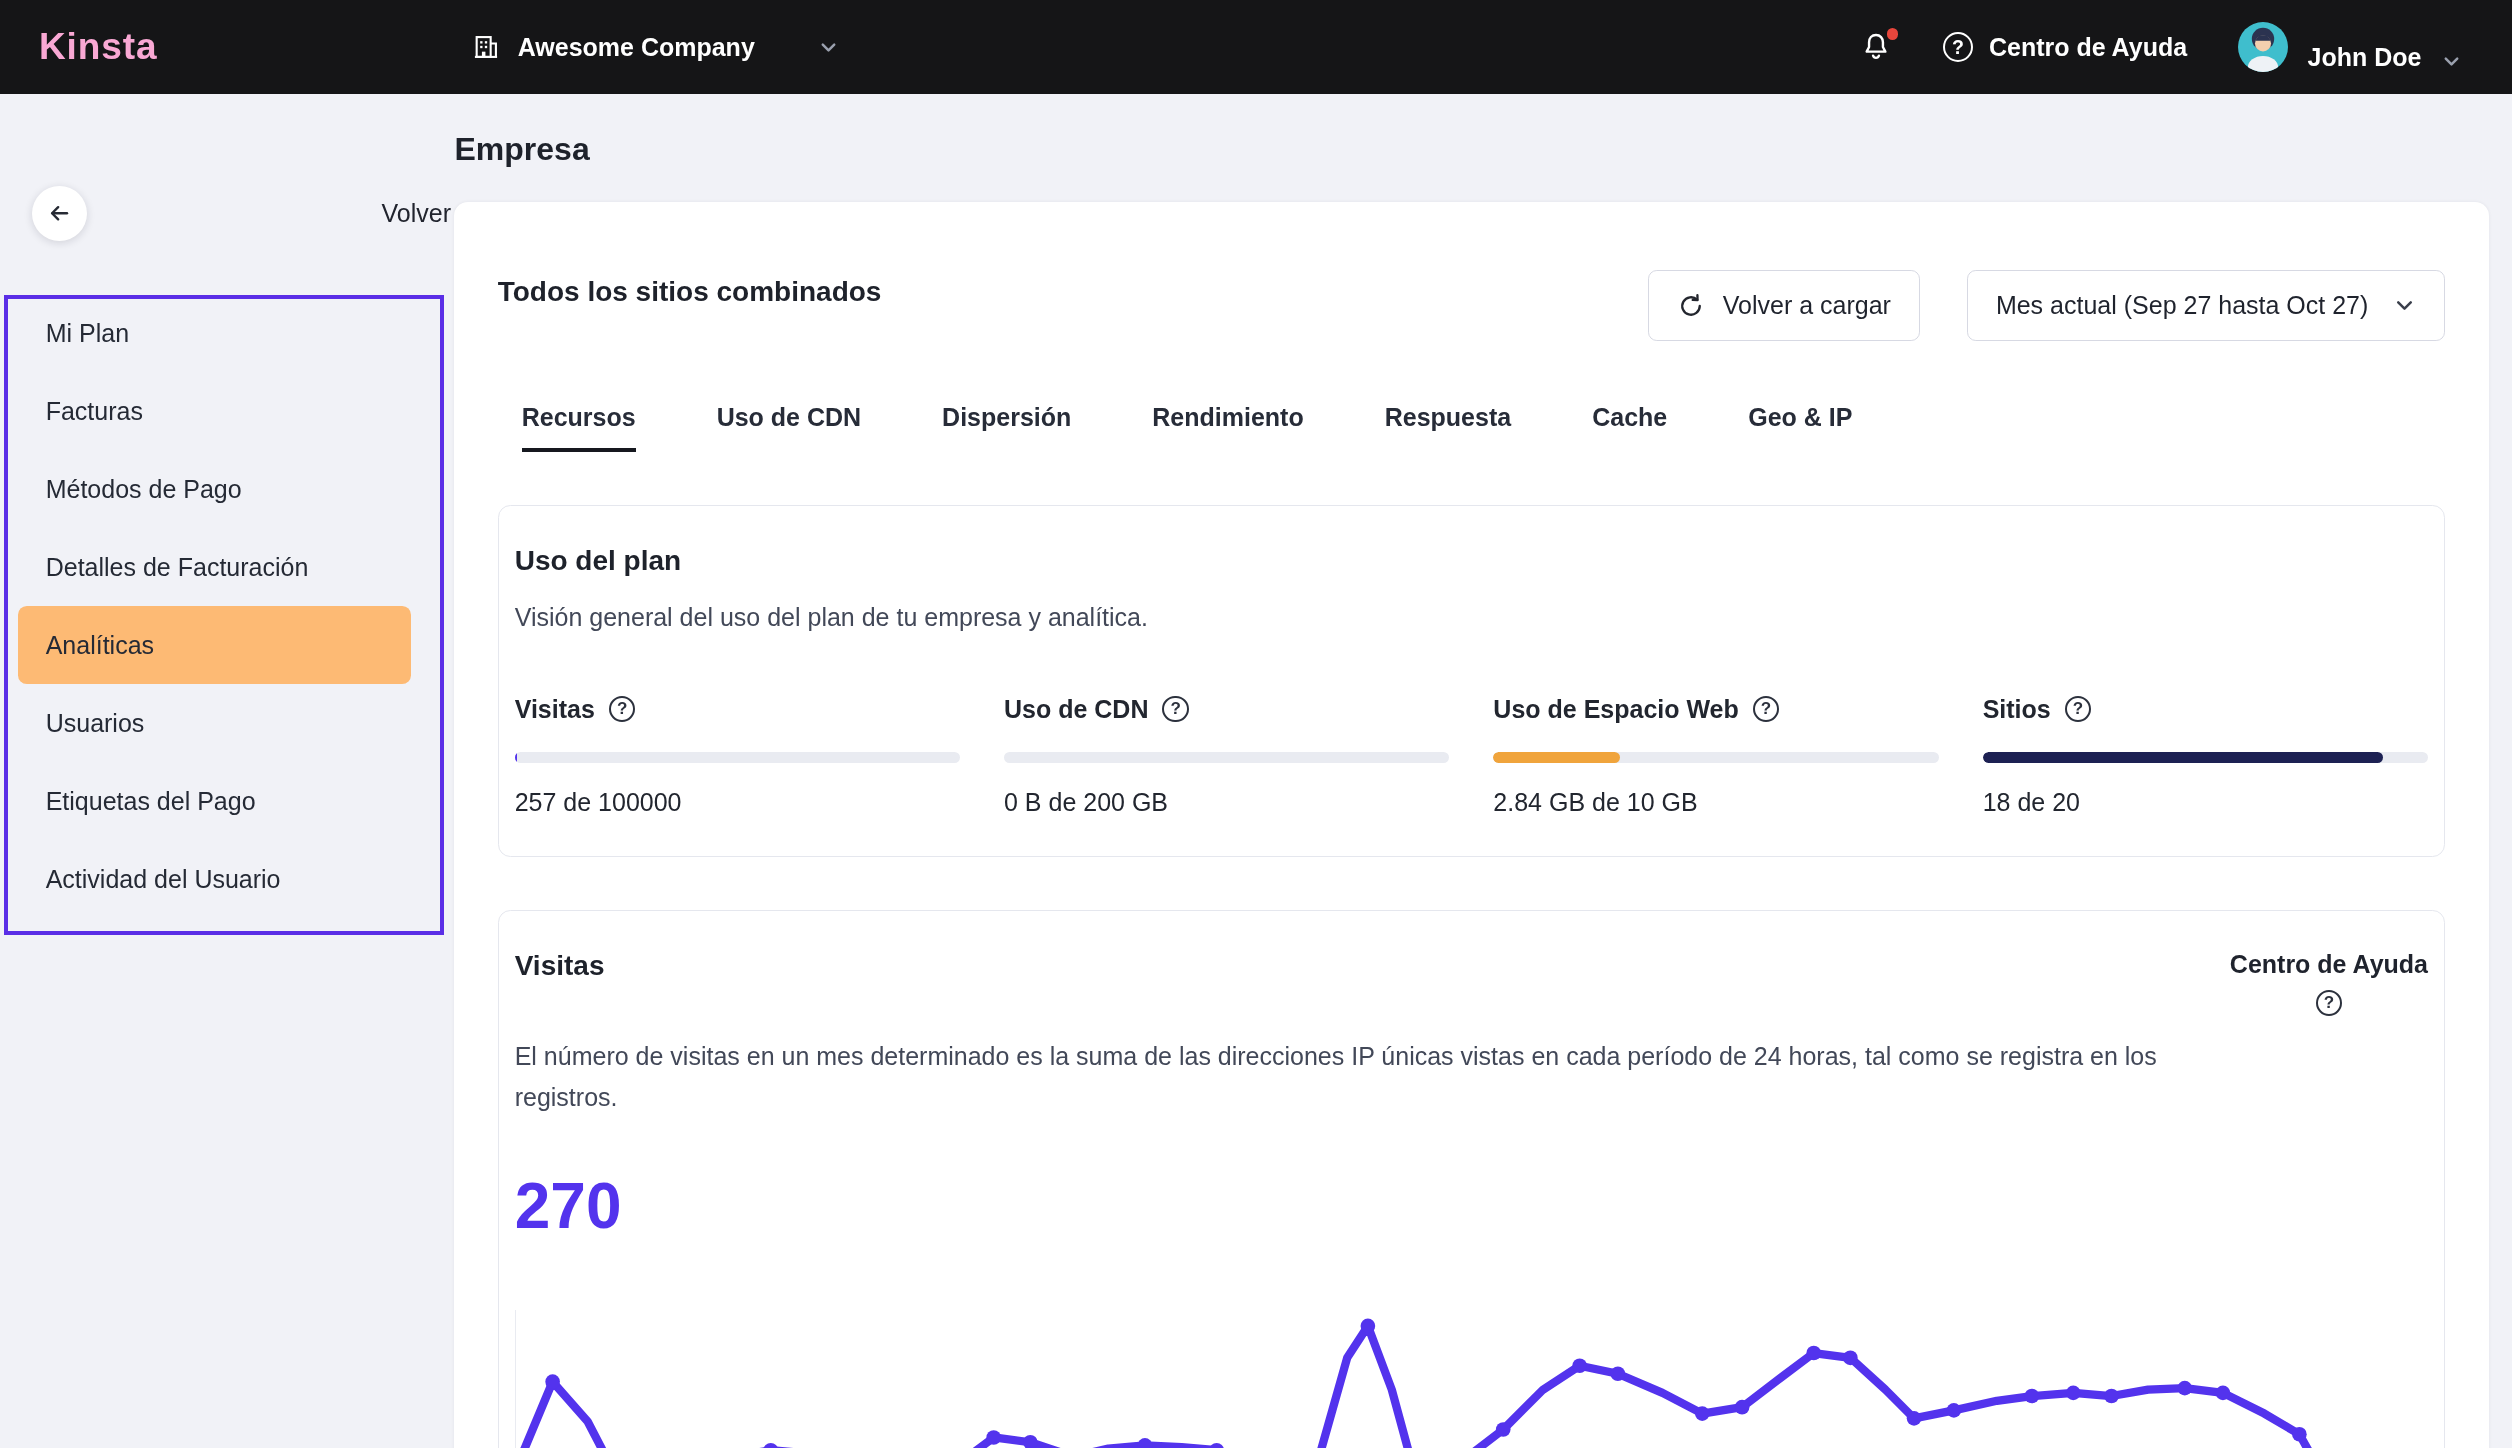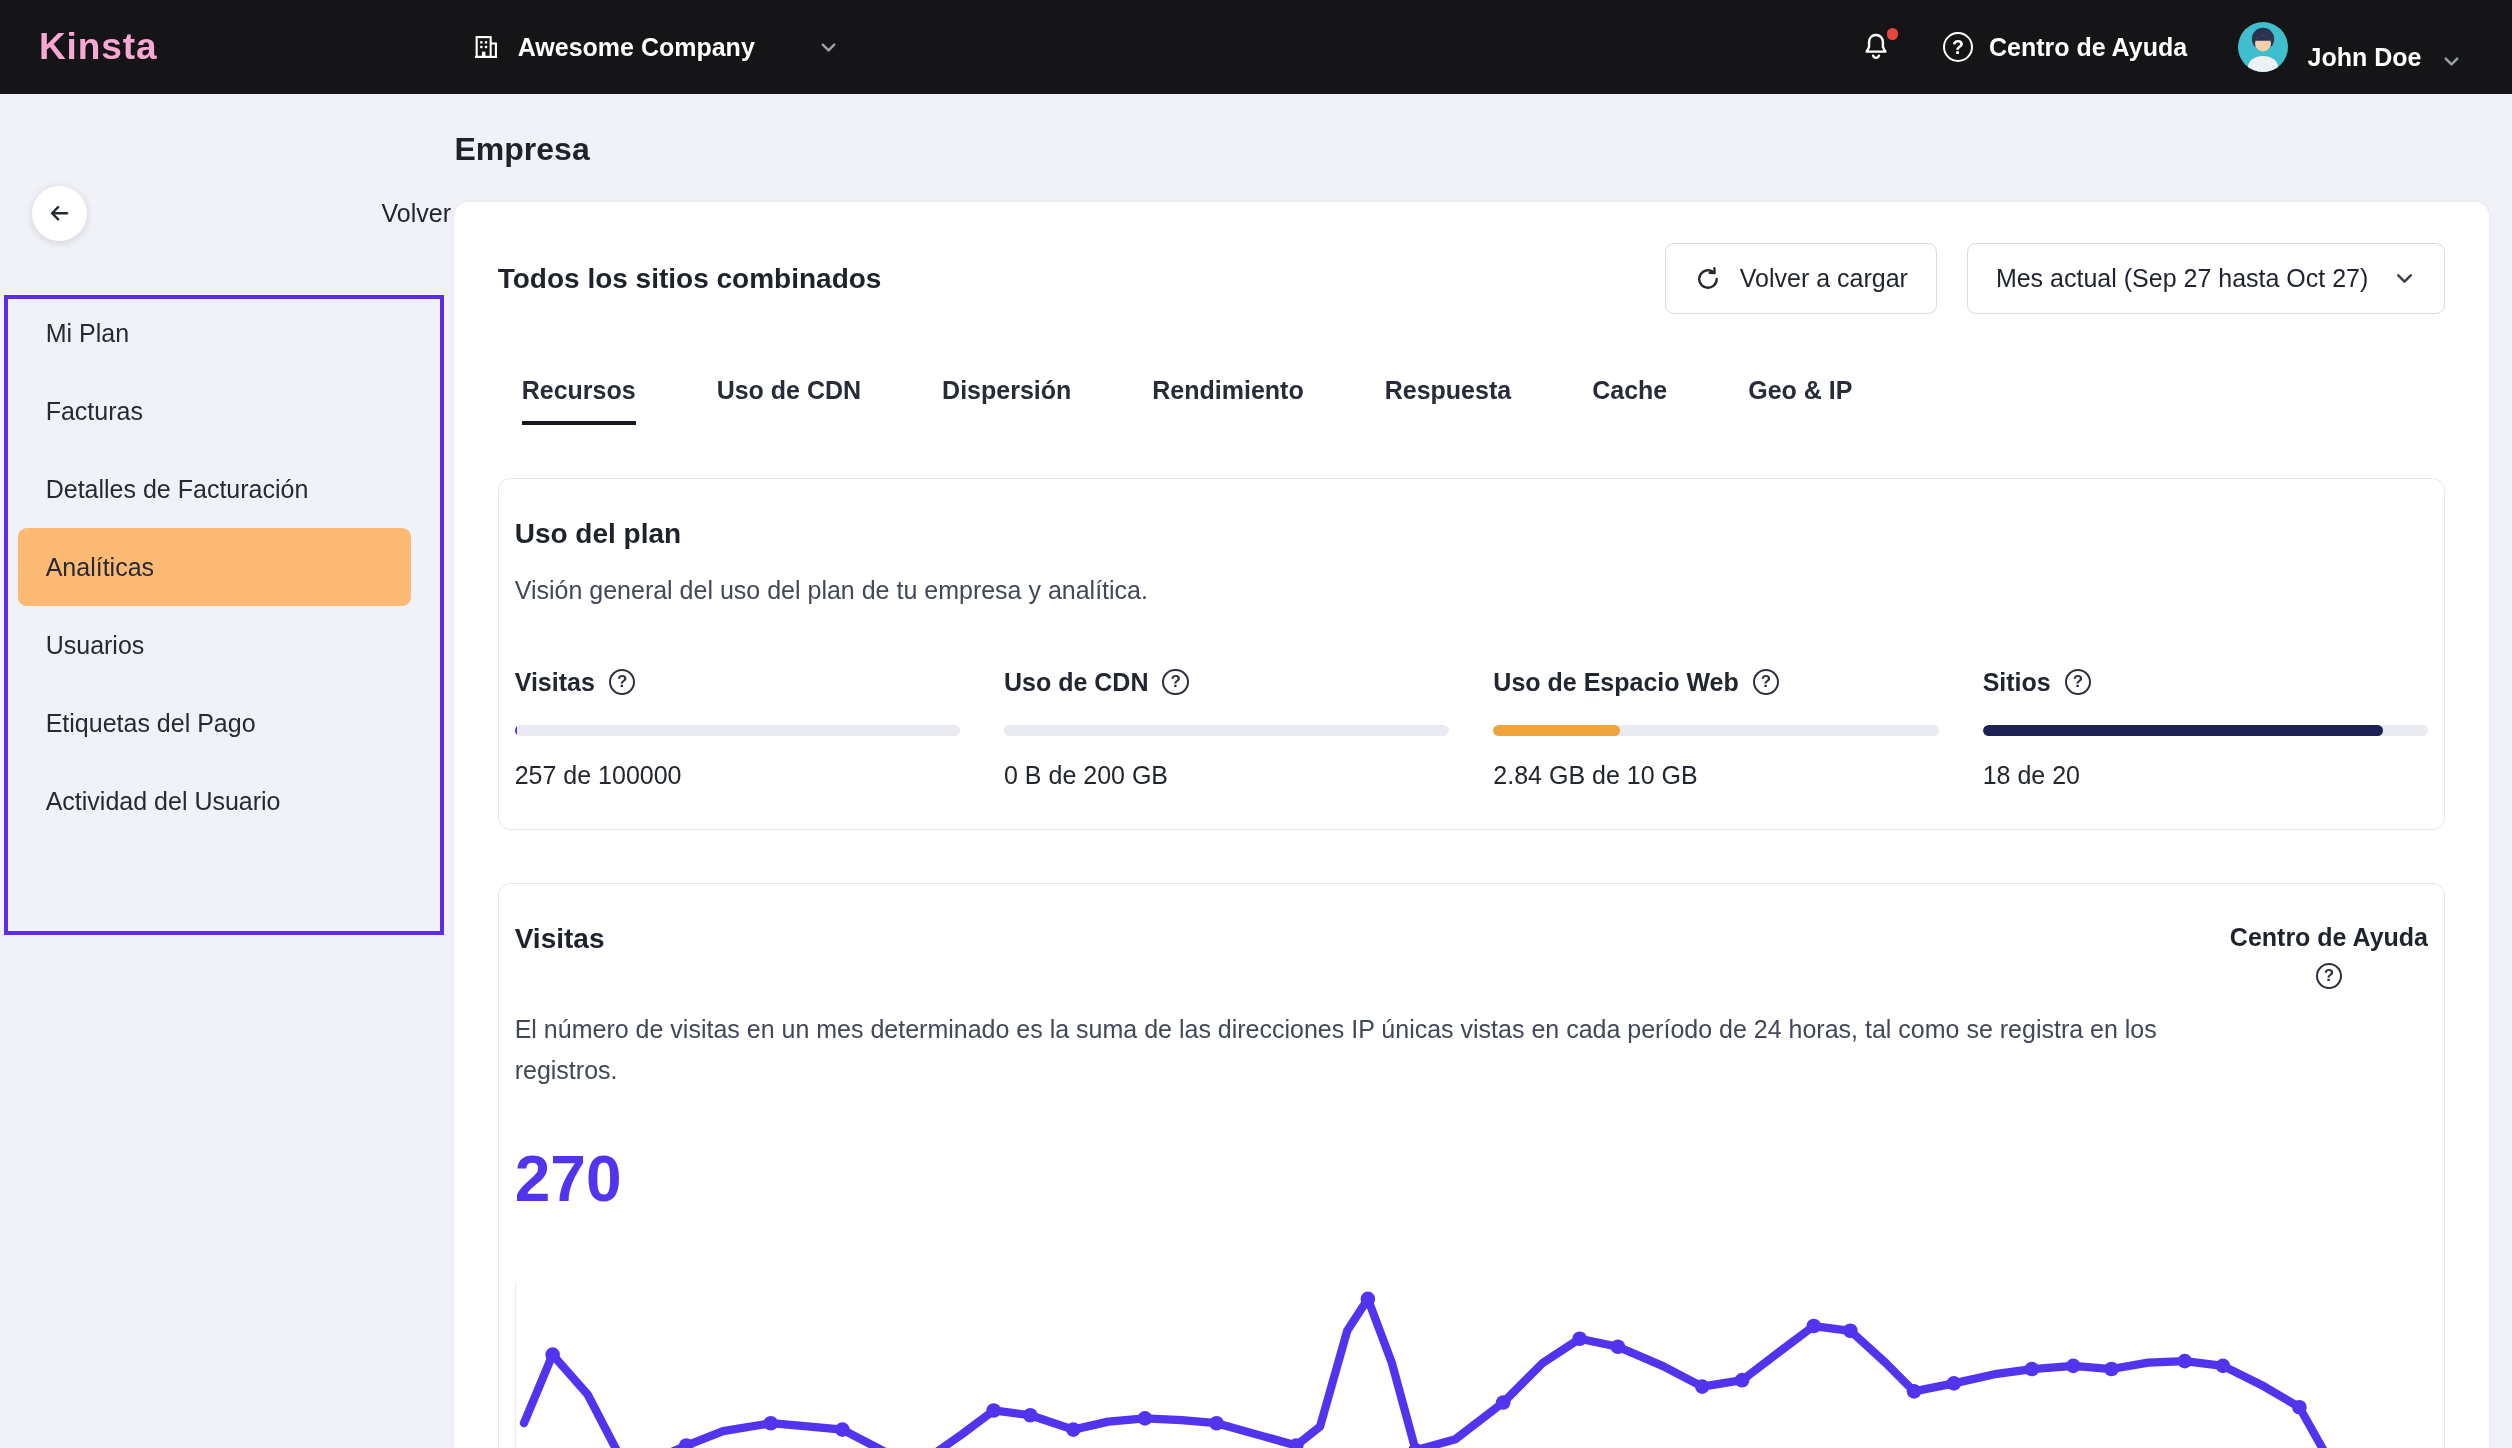--- a/index.html
+++ b/index.html
@@ -73,21 +73,21 @@
   .main{ position:absolute; left:451px; top:94px; width:2061px; }
   .page-title{ margin:37px 0 0 3.5px; font-size:32px; font-weight:700; color:#1e222b; }
 
   .card{
     margin:34px 23px 0 2.7px; background:#fff; border-radius:14px;
     box-shadow:0 0.9px 3.5px rgba(18,22,40,.07);
     padding:41px 44px 53px; min-height:1327px;
   }
   .card-head{ display:flex; align-items:center; justify-content:space-between; }
   .card-title{ font-size:28px; font-weight:700; color:#1e222b; }
-  .head-actions{ display:flex; gap:30px; }
+  .head-actions{ display:flex; gap:47px;margin-top:27px; }
   .btn{
     display:flex; align-items:center; gap:17.7px; height:71px; padding:0 28px;
     background:#fff; border:1.8px solid #d7d9e3; border-radius:8.8px;
     font-size:25px; color:#1f232d; cursor:pointer;
   }
   .btn .chev{ margin-left:7px; color:#3a3f4b; display:flex; }
 
   .tabs{ display:flex; gap:57px; margin-top:62px; }
   .tab{
     font-size:25px; font-weight:600; color:#272c38; padding-bottom:16px;
@@ -192,20 +192,21 @@
         <line x1="19" y1="12" x2="6" y2="12"></line>
           <polyline points="11,6.5 5.5,12 11,17.5"></polyline>
       </svg>
     </span>
     <span>Volver</span>
   </div>
 
   <nav class="menu">
     <div class="menu-item">Mi Plan</div>
     <div class="menu-item">Facturas</div>
+    <div class="menu-item">Métodos de Pago</div>
     <div class="menu-item">Detalles de Facturación</div>
     <div class="menu-item active">Analíticas</div>
     <div class="menu-item">Usuarios</div>
     <div class="menu-item">Etiquetas del Pago</div>
     <div class="menu-item">Actividad del Usuario</div>
   </nav>
 </aside>
 
 <div class="annotation" style="border-color: rgb(90, 46, 230);"></div>
 

